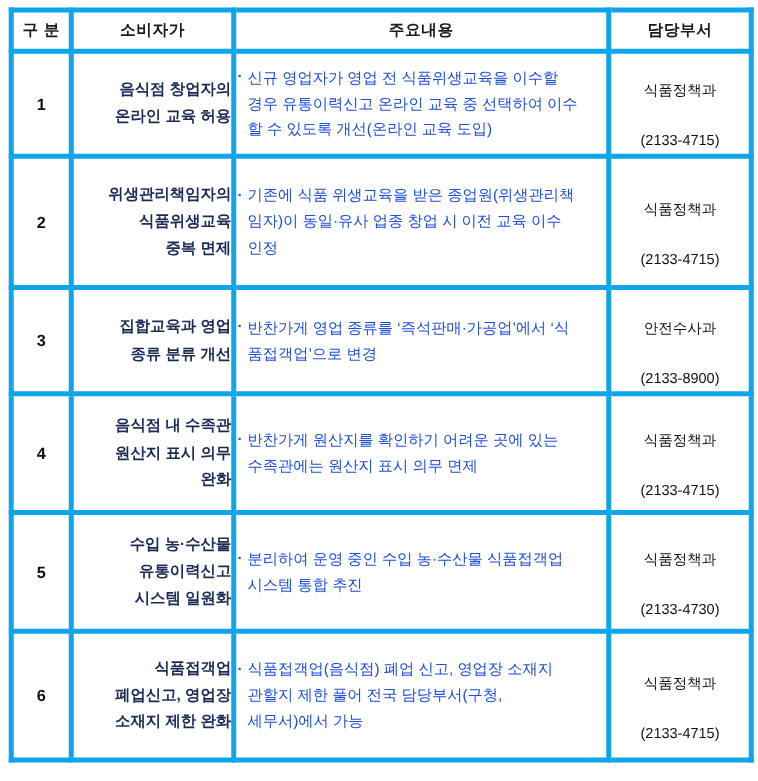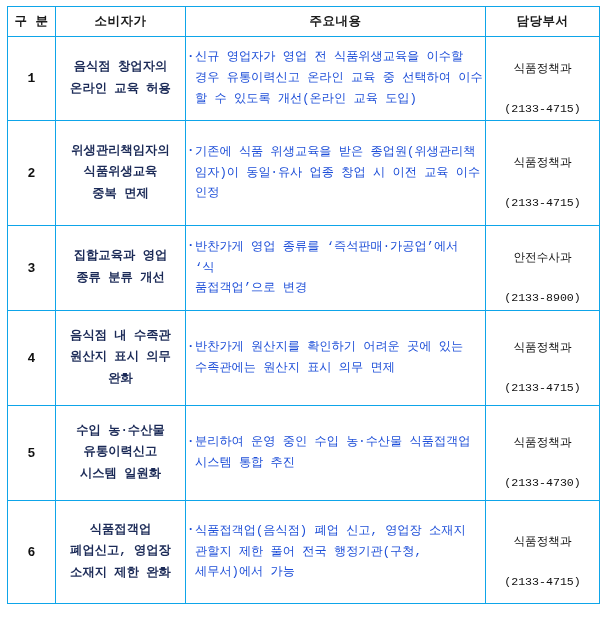--- a/index.html
+++ b/index.html
@@ -19,24 +19,23 @@
     box-sizing: border-box;
     width: 606px;
   }
   table.reg-table {
     border-collapse: collapse;
     table-layout: fixed;
     width: 592px;
     border: 1px solid #4f6fa8;
   }
   table.reg-table td, table.reg-table th {
-    border: 1px solid #0ea5e9;
+    border: 4px solid #0ea5e9;
     vertical-align: middle;
     padding: 0;
-    font-family: Liberation Mono, monospace;
   }
   thead th {
     background: #ffffff;
     font-weight: bold;
     font-size: 12.5px;
     color: #1a1a1a;
     height: 29px;
     text-align: center;
     letter-spacing: 0.5px;
   }
@@ -48,21 +47,21 @@
   td.cell-no {
     text-align: center;
     font-size: 13px;
     font-weight: bold;
     color: #111;
   }
   td.cell-title {
     font-size: 12.3px;
     font-weight: bold;
     color: #1b2a57;
-    text-align: center;
+    text-align: right;
     line-height: 1.75;
     padding: 4px 5px;
   }
   td.cell-body {
     font-size: 12.2px;
     color: #1d4ed8;
     line-height: 1.72;
     padding: 7px 8px 7px 9px;
     text-align: left;
   }
@@ -193,21 +192,21 @@
       </tr>
       <tr style="height:103px;">
         <td class="cell-no">6</td>
         <td class="cell-title">
           <span class="title-line">식품접객업</span>
           <span class="title-line">폐업신고, 영업장</span>
           <span class="title-line">소재지 제한 완화</span>
         </td>
         <td class="cell-body">
           <div class="bullet-line">식품접객업(음식점)  폐업  신고,  영업장  소재지</div>
-          <div class="cont-line">관할지  제한  풀어  전국  행정기관(구청,</div>
+          <div class="cont-line">관할지  제한  풀어  전국  담당부서(구청,</div>
           <div class="cont-line">세무서)에서  가능</div>
         </td>
         <td class="cell-dept">
           <span class="dept-line">식품정책과</span>
           <span class="dept-line">(2133-4715)</span>
         </td>
       </tr>
     </tbody>
   </table>
 </div>

